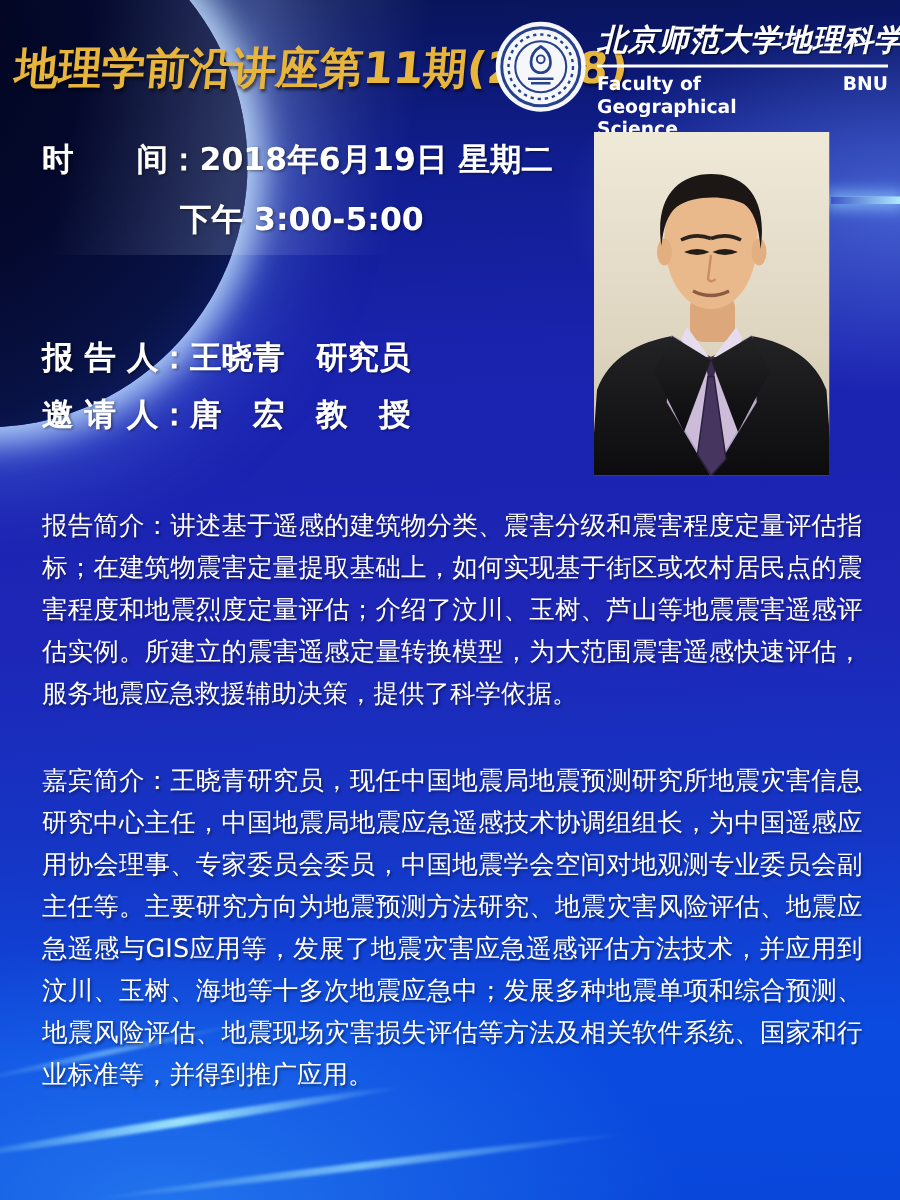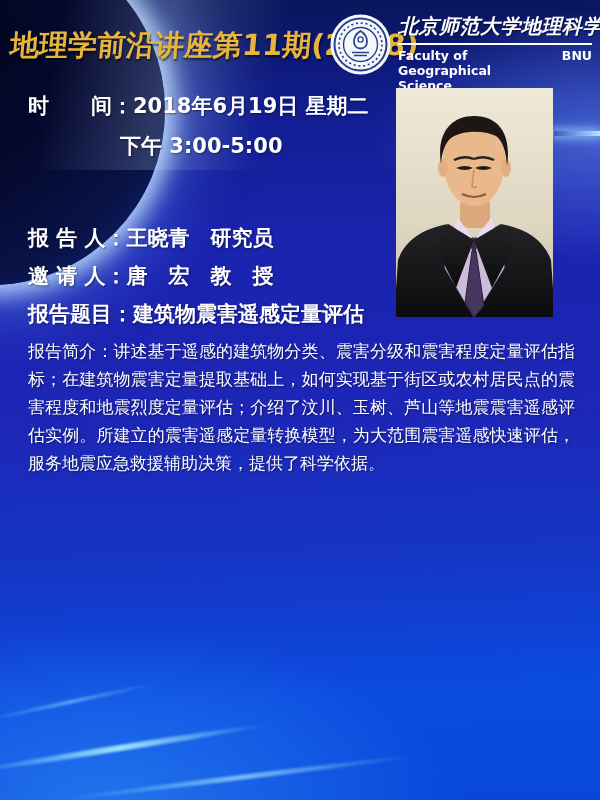--- a/index.html
+++ b/index.html
@@ -158,20 +158,20 @@
     <path d="M78 82 L76 98 q2 3 5 0" stroke="#c98f62" stroke-width="1.6" fill="none"></path>
 
     <path d="M66 106 q12 6 24 0" stroke="#8d5a42" stroke-width="2.2" fill="none"></path>
   </svg>
 
   <div class="info">
     <div class="row r-time">时　　间：2018年6月19日 星期二</div>
     <div class="row r-time2">下午 3:00-5:00</div>
     <div class="row r-speaker">报 告 人：王晓青　研究员</div>
     <div class="row r-inviter">邀 请 人：唐　宏　教　授</div>
-    <div class="row r-topic">报告题目：建筑物震害遥感定量评估</div>
   </div>
 
   <div class="para abstract">报告简介：讲述基于遥感的建筑物分类、震害分级和震害程度定量评估指标；在建筑物震害定量提取基础上，如何实现基于街区或农村居民点的震害程度和地震烈度定量评估；介绍了汶川、玉树、芦山等地震震害遥感评估实例。所建立的震害遥感定量转换模型，为大范围震害遥感快速评估，服务地震应急救援辅助决策，提供了科学依据。</div>
 
+  <div class="para bio">嘉宾简介：王晓青研究员，现任中国地震局地震预测研究所地震灾害信息研究中心主任，中国地震局地震应急遥感技术协调组组长，为中国遥感应用协会理事、专家委员会委员，中国地震学会空间对地观测专业委员会副主任等。主要研究方向为地震预测方法研究、地震灾害风险评估、地震应急遥感与GIS应用等，发展了地震灾害应急遥感评估方法技术，并应用到汶川、玉树、海地等十多次地震应急中；发展多种地震单项和综合预测、地震风险评估、地震现场灾害损失评估等方法及相关软件系统、国家和行业标准等，并得到推广应用。</div>
 
 
 </div>
 
 </body></html>

